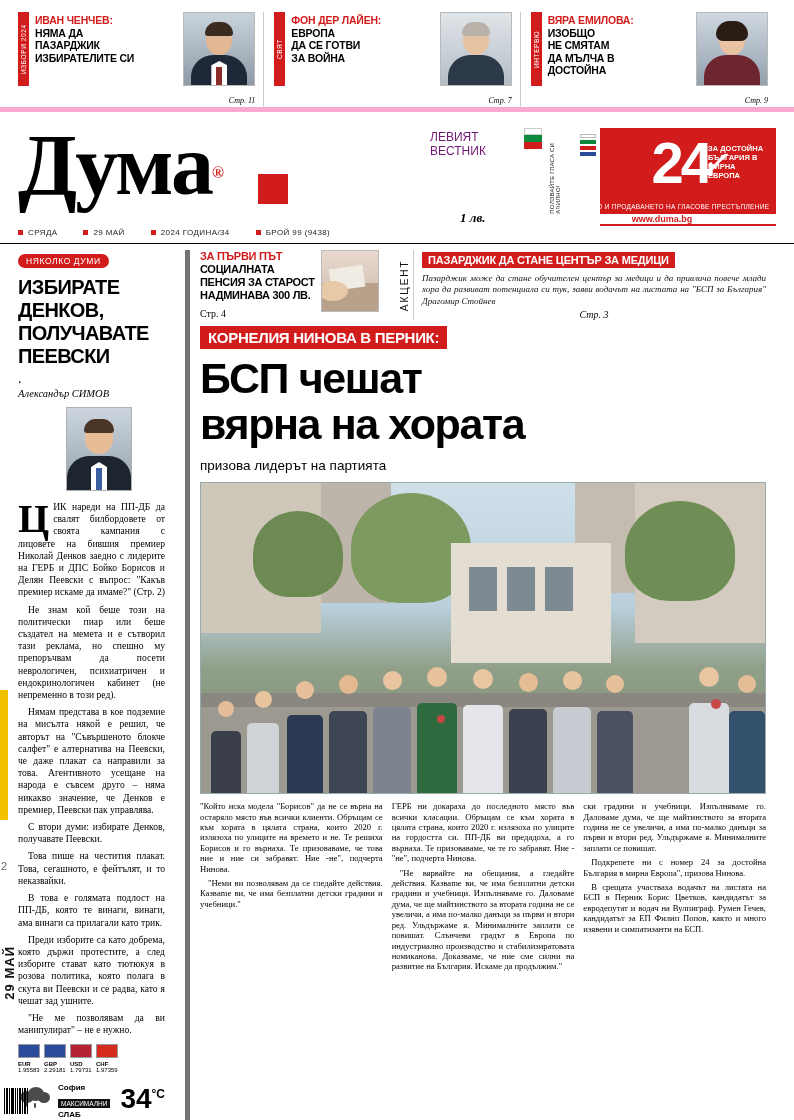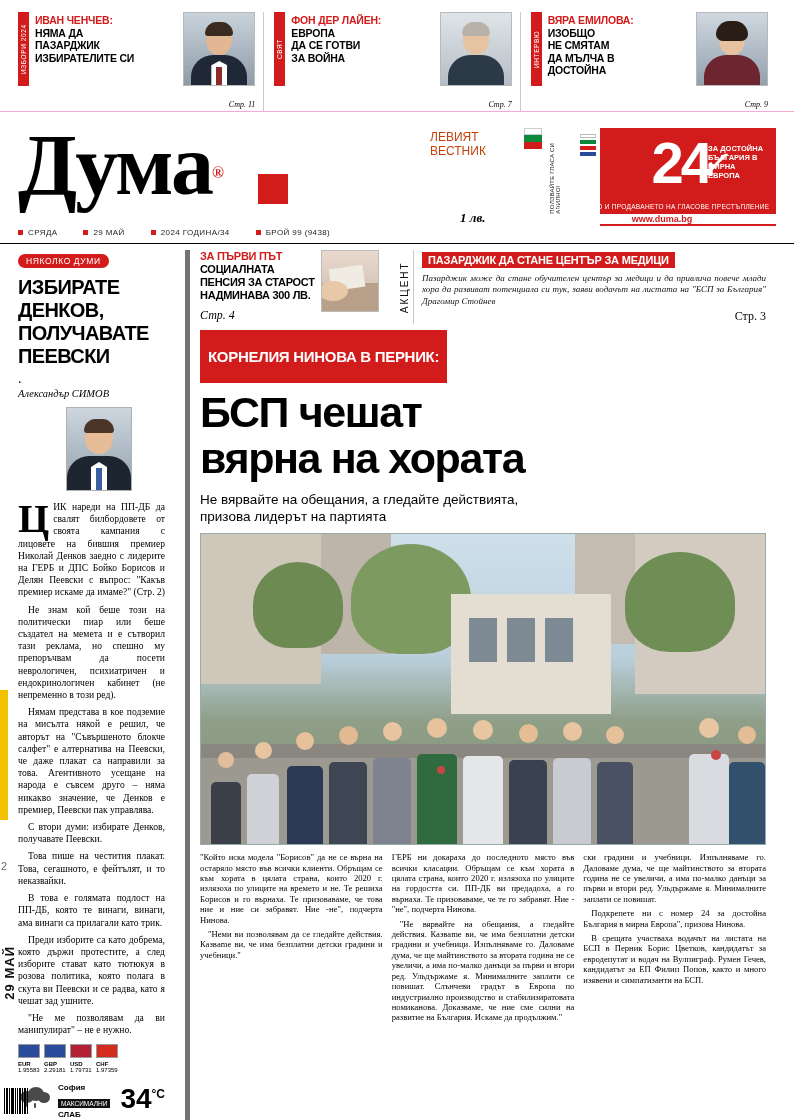--- a/index.html
+++ b/index.html
@@ -11,21 +11,21 @@
     color: #000;
     position: relative;
     overflow: hidden;
   }
   .page { position: relative; width: 794px; height: 1120px; }
 
   
   .teasers {
     display: flex;
     height: 112px;
-    border-bottom: 1px solid #f9a8d4;
+    border-bottom: 5px solid #f9a8d4;
     padding: 12px 18px 0 18px;
     gap: 0;
   }
   .teaser {
     display: flex;
     position: relative;
     flex: 1 1 0;
     padding-right: 8px;
   }
   .teaser + .teaser { border-left: 1px solid #c9c9c9; padding-left: 10px; }
@@ -93,21 +93,21 @@
     left: 18px; top: 10px;
   }
   .logo .reg { font-size: 16px; vertical-align: top; position: relative; top: 8px; color:#d21b1b;}
   .logo-sq {
     position:absolute; left: 258px; top: 62px;
     width: 30px; height: 30px; background: #d21b1b;
   }
   .logo-left-sub {
     position: absolute; left: 430px; top: 18px;
     font-family: "Liberation Sans", sans-serif;
-    font-size: 12px; line-height: 14px; color:#c2410c;
+    font-size: 12px; line-height: 14px; color:#701a75;
   }
   .flagbits { position:absolute; left: 524px; top: 16px; }
   .flagbits div { width: 18px; height: 7px; }
   .price {
     position: absolute; left: 460px; top: 98px;
     font-family: "Liberation Serif", serif;
     font-weight: bold; font-size: 13px; font-style: italic;
   }
   .infoline {
     position: absolute; left: 18px; bottom: 6px;
@@ -220,29 +220,29 @@
   .acc-title {
     background:#d21b1b; color:#fff;
     font-family:"Liberation Sans", sans-serif; font-weight:bold;
     font-size: 11px; padding: 2px 6px; letter-spacing:-0.2px;
     display:inline-block;
   }
   .acc-sub {
     font-size: 9px; line-height: 11.4px; font-style: italic;
     text-align: justify; margin-top: 5px; color:#111;
   }
-  .acc-page { text-align: right; font-size: 12px; margin-top: 2px; }
-  .page-small { font-size: 12px; font-style: italic; }
+  .acc-page { text-align: center; font-size: 10px; font-style: italic; margin-top: 2px; }
+  .page-small { font-size: 10px; }
 
   
   .main-kicker {
     background:#d21b1b; color:#fff;
     font-family:"Liberation Sans", sans-serif; font-weight:bold;
     font-size: 15px; letter-spacing:-0.3px;
-    padding: 18px 8px; display: inline-block; margin-bottom: 6px;
+    padding: 3px 8px; display: inline-block; margin-bottom: 6px;
   }
   .main-head {
     font-family:"Liberation Sans", sans-serif;
     font-weight: bold; font-size: 43px; line-height: 46px;
     letter-spacing: -1.4px; margin: 0 0 10px 0;
   }
   .main-deck {
     font-family:"Liberation Sans", sans-serif;
     font-size: 13.5px; line-height: 17px; margin-bottom: 8px;
   }
@@ -515,21 +515,20 @@
         </div>
       </div>
 
       
       <div class="main-kicker">КОРНЕЛИЯ НИНОВА В ПЕРНИК:</div>
       <h1 class="main-head">
         <div>БСП чешат</div>
         <div>вярна на хората</div>
       </h1>
       <div class="main-deck">
-        <div>Не вярвайте на обещания, а гледайте действията,</div>
         <div>призова лидерът на партията</div>
       </div>
 
       <div class="main-photo">
 
         <div class="bldg" style="left:0;top:0;width:120px;height:150px;background:#cfc7ba"></div>
         <div class="bldg" style="left:120px;top:0;width:70px;height:120px;background:#bdb5a9"></div>
         <div class="bldg" style="right:0;top:0;width:130px;height:160px;background:#d3cbc0"></div>
         <div class="bldg" style="right:130px;top:0;width:60px;height:110px;background:#c4bcb0"></div>
 

